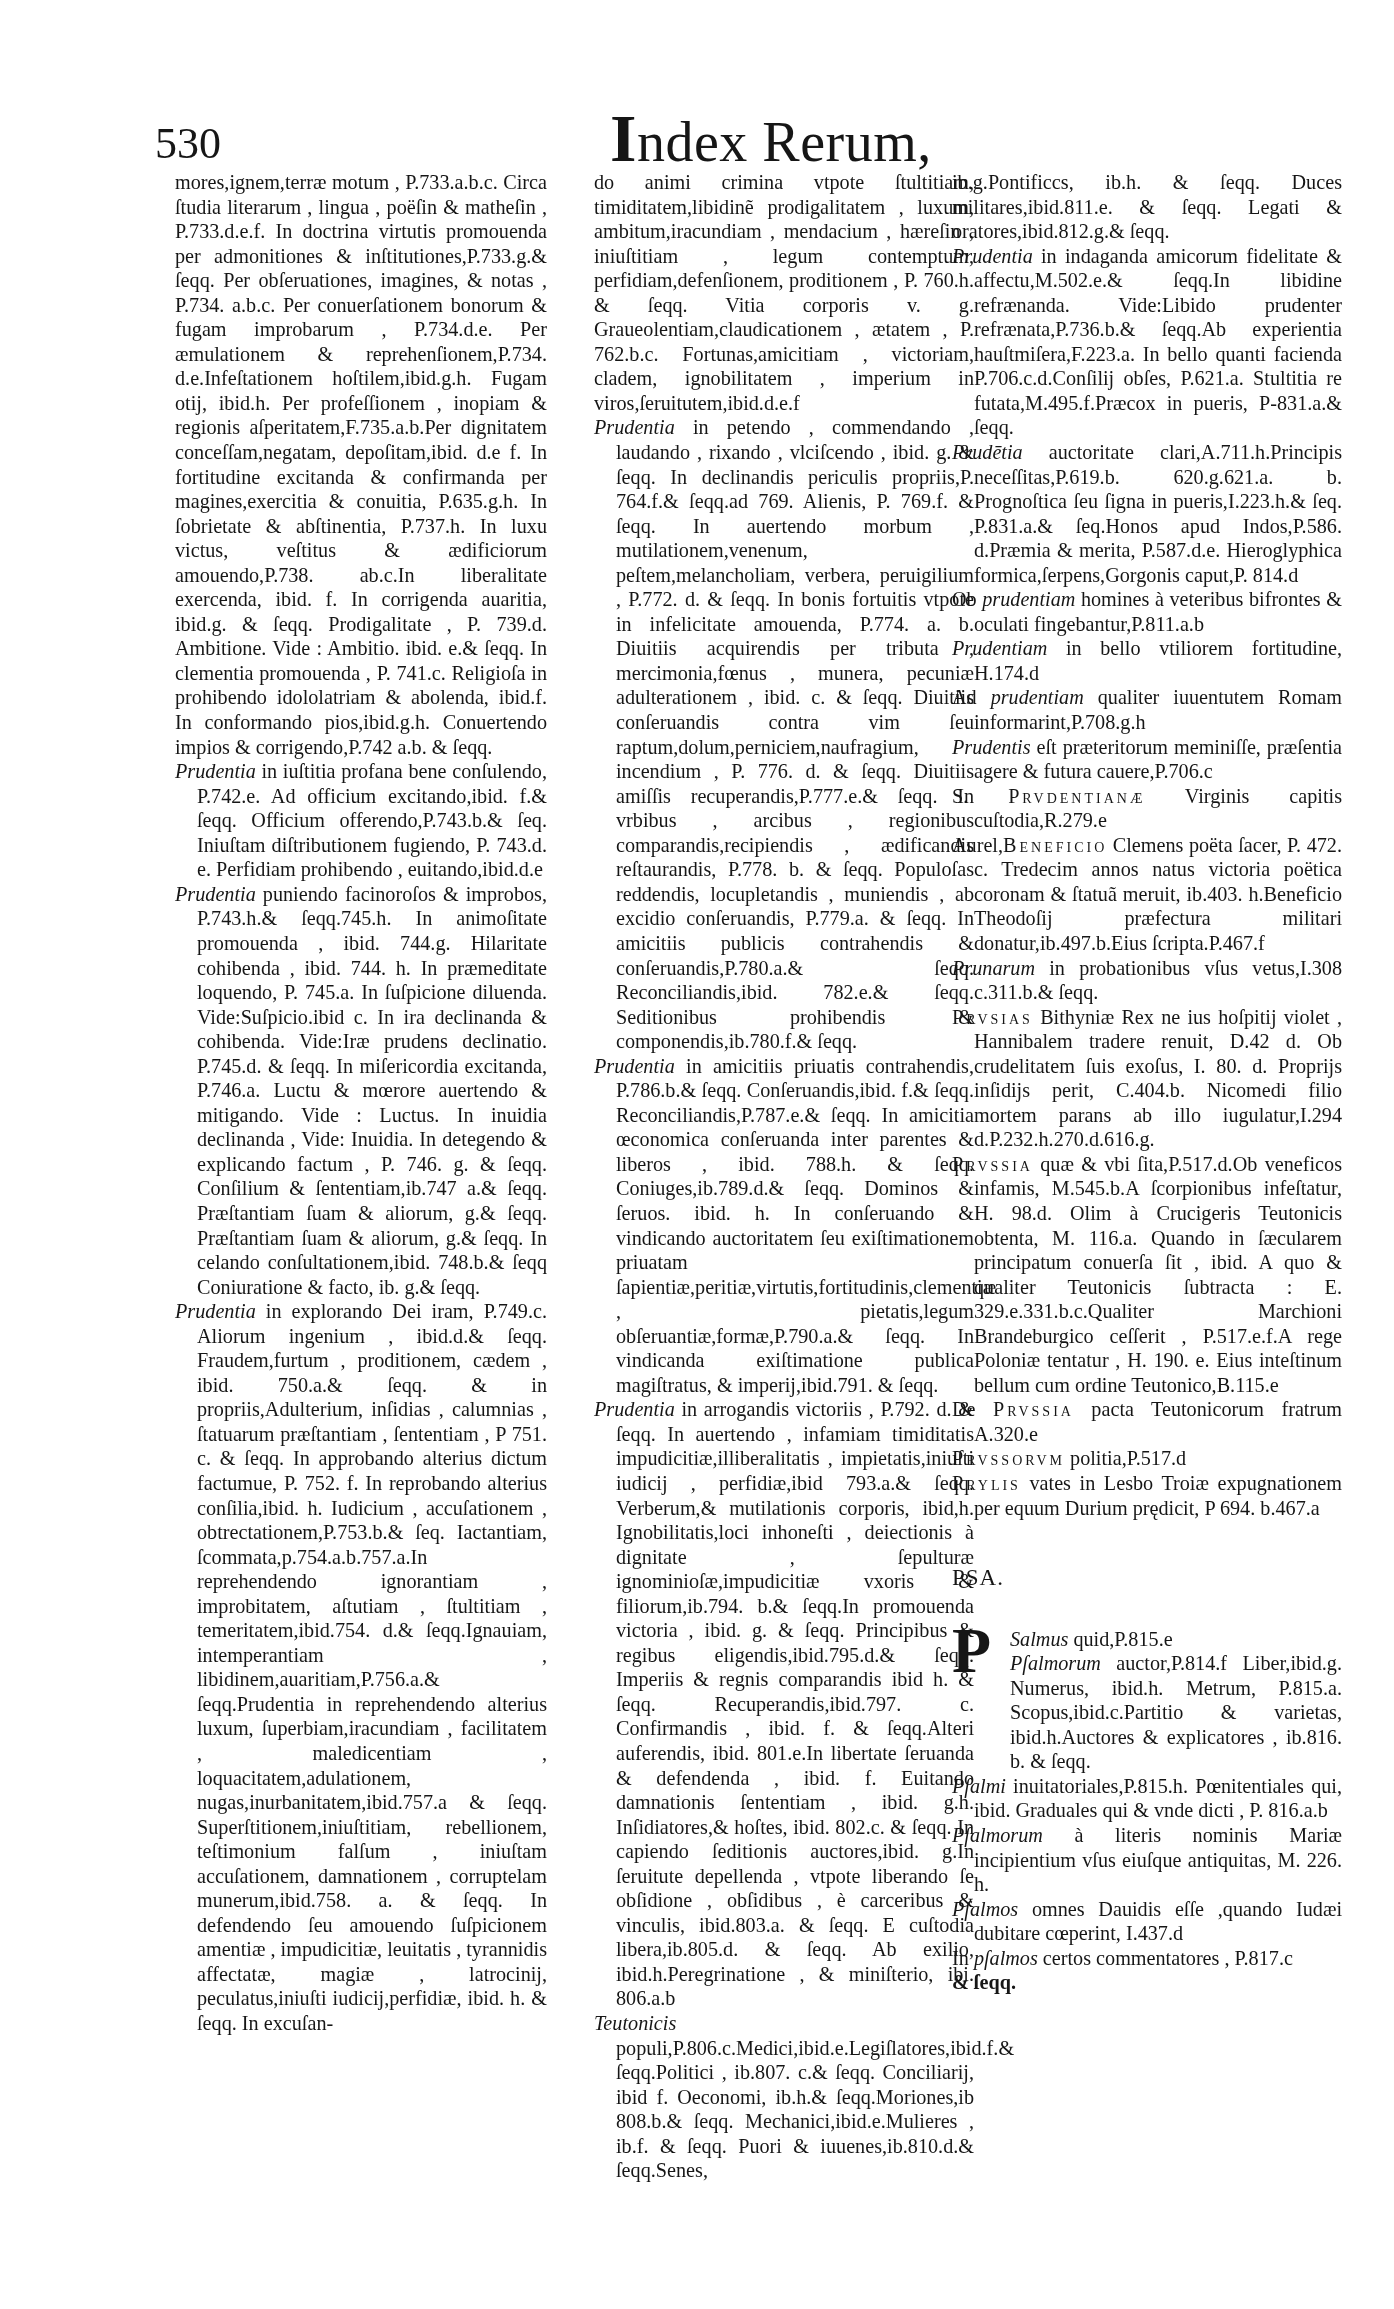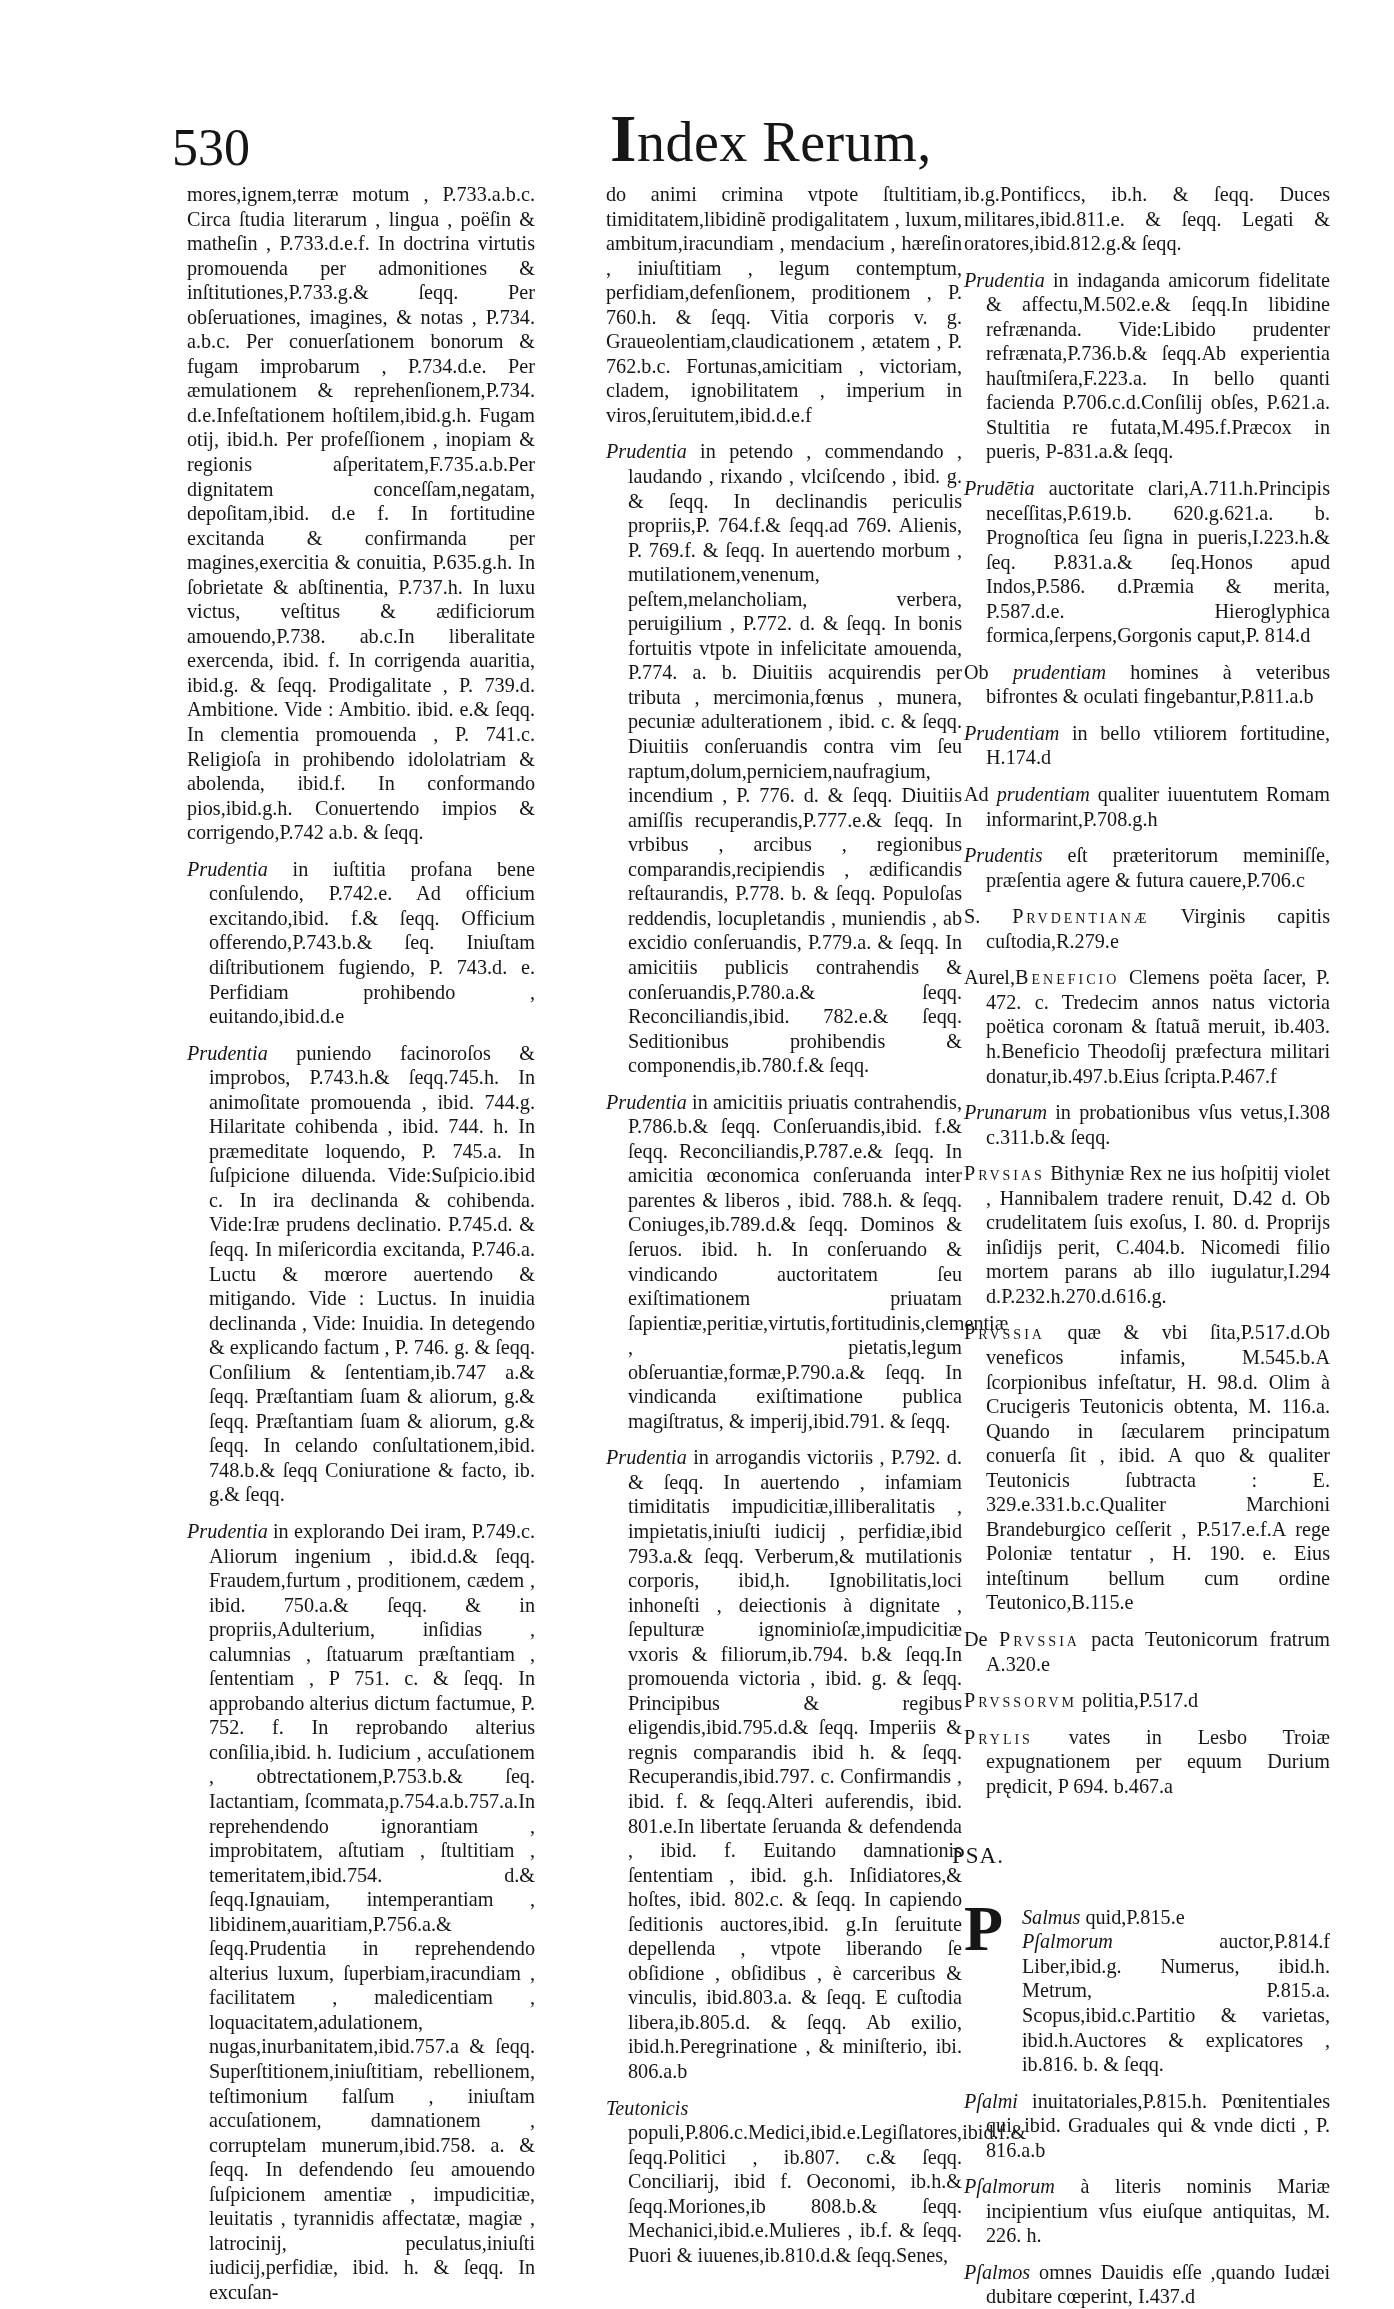--- a/index.html
+++ b/index.html
@@ -1,25 +1,25 @@
 <!DOCTYPE html>
 <html><head>
 <meta charset="utf-8">
 <style>
   html, body { margin: 0; padding: 0; background: #ffffff; }
   body { width: 1394px; height: 2309px; position: relative; overflow: hidden;
          font-family: "Liberation Serif", "DejaVu Serif", serif; color: #161616; }
-  .page-number { position: absolute; left: 172px; top: 122px; font-size: 52px; line-height: 1; }
+  .page-number { position: absolute; left: 155px; top: 122px; font-size: 44px; line-height: 1; }
   .page-title { position: absolute; left: 610px; top: 104px; font-size: 56px; line-height: 1; letter-spacing: 0.5px; }
   .page-title .big-i { font-size: 68px; font-weight: bold; }
   .column { position: absolute; top: 170px; width: 372px; font-size: 20.2px; line-height: 24.55px; text-align: justify; }
   .col-left { left: 175px; }
   .col-mid { left: 594px; width: 380px; }
   .col-right { left: 952px; width: 390px; }
-  .entry { margin: 12px; padding-left: 22px; text-indent: -22px; hyphens: manual; }
+  .entry { margin: 0; padding-left: 22px; text-indent: -22px; hyphens: manual; }
   .entry.continuation { padding-left: 0; text-indent: 0; }
   .kw { font-style: italic; }
   .sc { font-variant: small-caps; letter-spacing: 3px; }
   .section-head { font-size: 23px; margin: 46px 0 36px 0; letter-spacing: 1px; }
   .dropcap-entry { position: relative; padding-left: 58px; text-indent: 0; }
   .dropcap { position: absolute; left: 0; top: -4px; font-size: 64px; line-height: 56px; font-weight: bold; }
   .right-tail { text-align: left; font-weight: bold; }
 </style>
 </head>
 <body>

